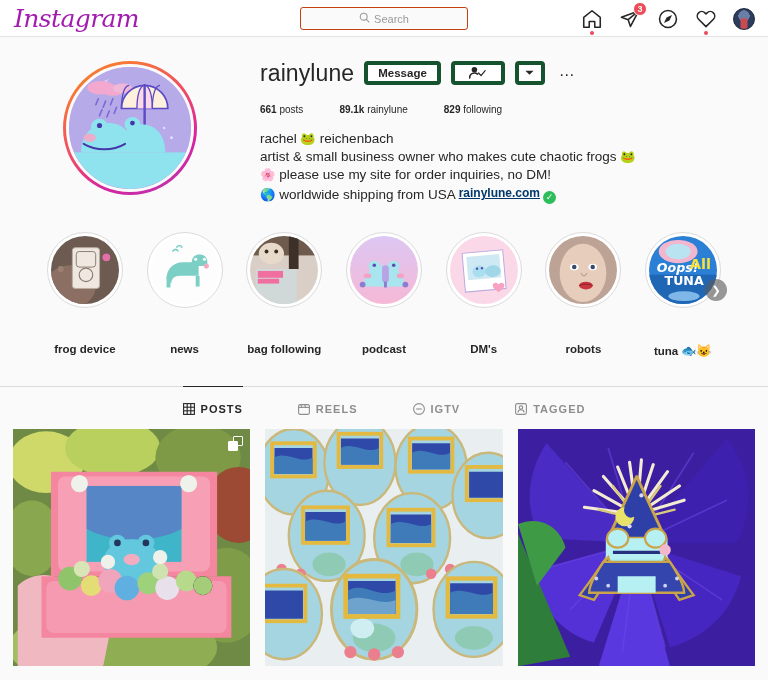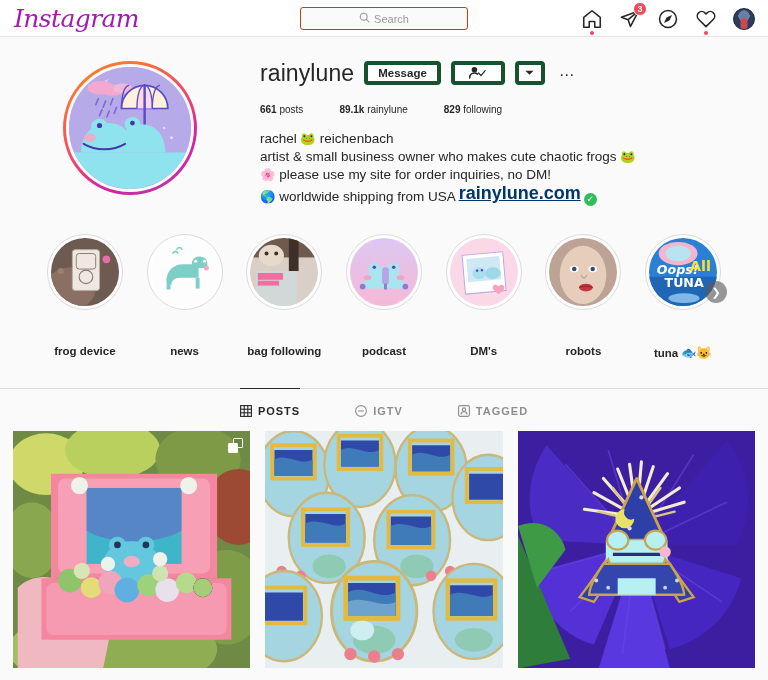--- a/index.html
+++ b/index.html
@@ -113,21 +113,21 @@
     cursor: pointer; letter-spacing: 2px; font-size: 16px; color: #262626; line-height: 0;
     padding-bottom: 5px;
   }
 
   .stats { display: flex; gap: 36px; margin-top: 15px; font-size: 10px; color: #262626; }
   .stats b { font-weight: bold; }
 
   .bio { margin-top: 15px; font-size: 13.5px; line-height: 18px; color: #262626; }
   .bio .fullname { font-weight: normal; display: block; }
   .bio-line { display: block; white-space: nowrap; }
-  .weblink { color: #00376b; font-weight: bold; font-size: 18px; vertical-align: 2px; }
+  .weblink { color: #00376b; font-weight: bold; font-size: 12px; vertical-align: 2px; }
   .verif {
     display: inline-flex; align-items: center; justify-content: center;
     width: 13px; height: 13px; border-radius: 50%;
     background: #2dbd5b; color: #fff; font-size: 9px; vertical-align: -1px;
     margin-left: 3px;
   }
   .emo { font-size: 12.5px; }
 
   
   .highlights {
@@ -490,20 +490,31 @@
             <rect x="0.6" y="0.6" width="10.8" height="10.8"></rect>
             <line x1="4.2" y1="0.6" x2="4.2" y2="11.4"></line>
               <line x1="7.8" y1="0.6" x2="7.8" y2="11.4"></line>
             <line x1="0.6" y1="4.2" x2="11.4" y2="4.2"></line>
               <line x1="0.6" y1="7.8" x2="11.4" y2="7.8"></line>
           </svg>
         </span>
         <span>POSTS</span>
       </div>
 
+      <div class="tab">
+        <span>
+          <svg width="12" height="12" viewBox="0 0 12 12" fill="none" stroke="#8e8e8e" stroke-width="1.1">
+            <rect x="0.6" y="1.6" width="10.8" height="9.8" rx="1.6"></rect>
+            <line x1="0.6" y1="4.4" x2="11.4" y2="4.4"></line>
+            <line x1="2.6" y1="1.6" x2="4" y2="4.4"></line>
+              <line x1="6.4" y1="1.6" x2="7.8" y2="4.4"></line>
+          </svg>
+        </span>
+        <span>REELS</span>
+      </div>
 
       <div class="tab">
         <span>
           <svg width="12" height="12" viewBox="0 0 12 12" fill="none" stroke="#8e8e8e" stroke-width="1.1">
             <circle cx="6" cy="6" r="5.4"></circle>
               <line x1="3.2" y1="6" x2="8.8" y2="6"></line>
           </svg>
         </span>
         <span>IGTV</span>
       </div>

